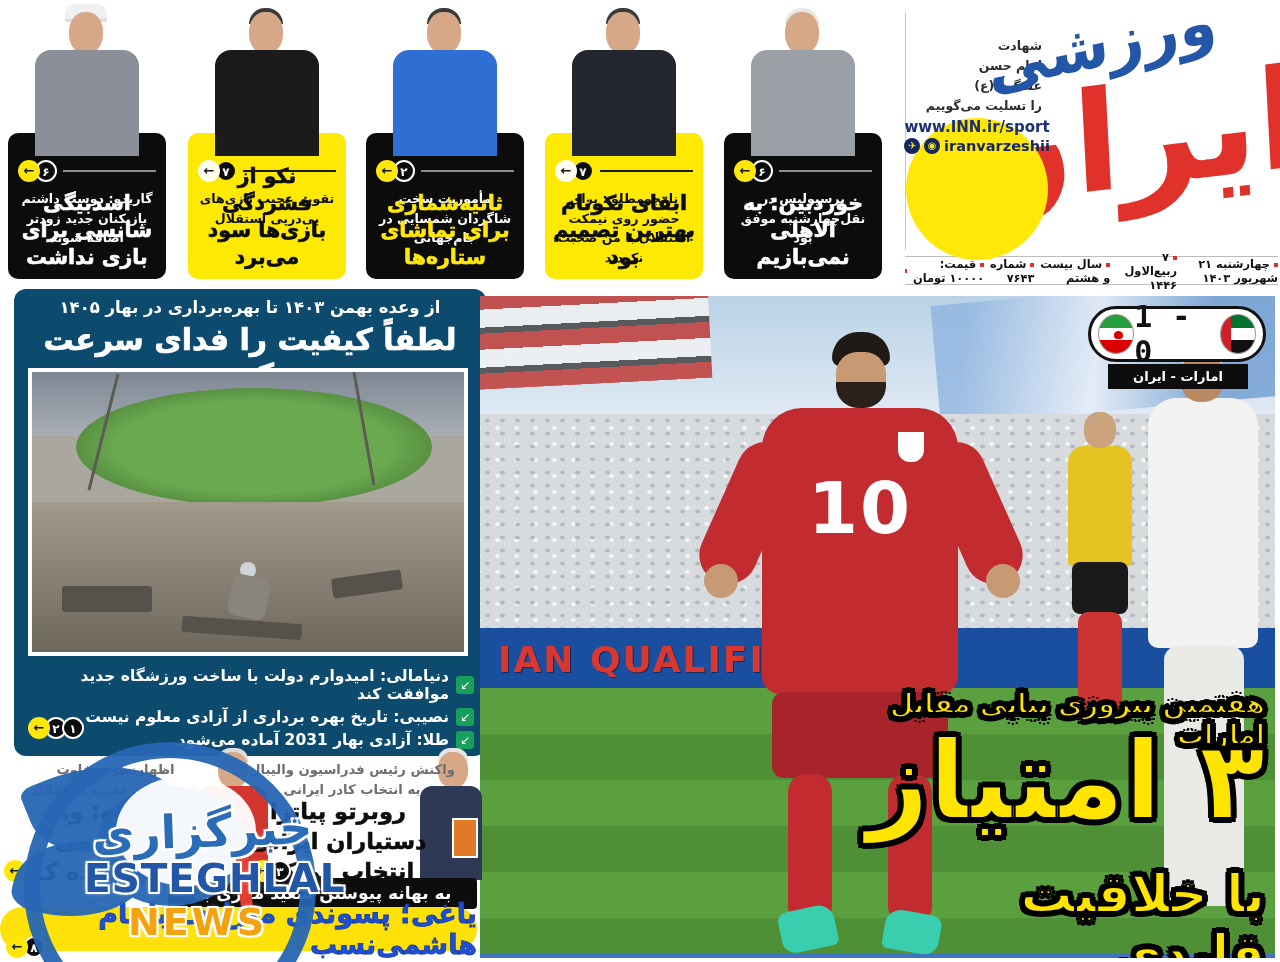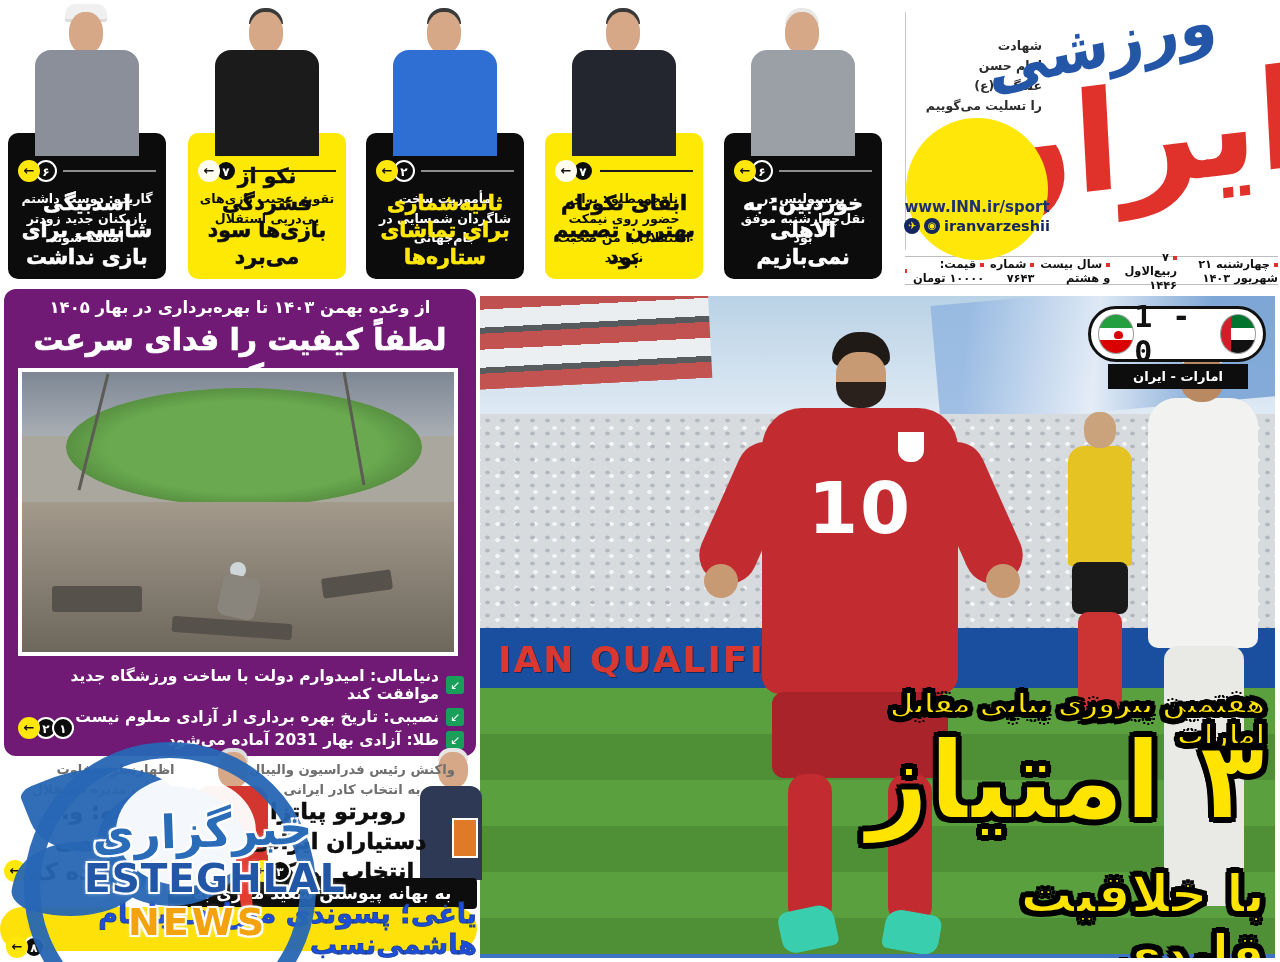--- a/index.html
+++ b/index.html
@@ -11,21 +11,21 @@
 
   
   #mast-divider{left:905px;top:12px;width:1px;height:238px;background:#c8c8c8;}
   #condolence{left:912px;top:36px;width:130px;text-align:right;font-size:12.5px;font-weight:bold;
               color:#2c2c2c;line-height:1.6;}
   #logo-sub{left:985px;top:14px;width:230px;text-align:center;color:#2456a8;font-size:62px;
             font-weight:bold;transform:rotate(-12deg) skewX(-6deg);line-height:1;}
   #logo-main{left:955px;top:72px;width:320px;text-align:center;color:#e0322b;font-size:138px;
              font-weight:bold;transform:rotate(-7deg) skewX(-4deg);line-height:1;}
   #logo-circle{left:906px;top:118px;width:142px;height:142px;border-radius:50%;background:#ffe70a;
-               display:flex;flex-direction:column;justify-content:flex-end;align-items:center;
+               display:flex;flex-direction:column;justify-content:flex-start;align-items:center;
                padding-bottom:26px;box-sizing:border-box;z-index:5;}
   #logo-website{color:#1b2f72;font-weight:bold;font-size:15px;direction:ltr;}
   #logo-social{display:flex;align-items:center;gap:4px;direction:ltr;margin-top:2px;}
   #logo-social .sicon{width:16px;height:16px;border-radius:50%;background:#13265e;color:#ffe70a;
                font-size:10px;line-height:16px;text-align:center;display:inline-block;}
   #logo-social .handle{color:#13265e;font-weight:bold;font-size:14.5px;}
   #dateline{left:905px;top:256px;width:373px;height:27px;border-top:1px solid #bdbdbd;
             border-bottom:1px solid #bdbdbd;display:flex;direction:rtl;align-items:center;
             justify-content:center;gap:4px;font-size:11.4px;font-weight:bold;color:#111;}
   .dl-part::before{content:"";display:inline-block;width:4px;height:4px;background:#e0322b;
@@ -59,21 +59,21 @@
                 border-radius:46%;}
   .tphoto .hair{position:absolute;left:42px;top:4px;width:34px;height:16px;background:#3a3a3a;
                 border-radius:16px 16px 0 0;}
   .tphoto .hair.white{background:#e8e8e8;}
   .tphoto .cap{position:absolute;left:38px;top:0;width:42px;height:15px;background:#f0f0f0;
                 border-radius:10px 10px 2px 2px;box-shadow:0 3px 0 #dcdcdc;}
   .tphoto .body{position:absolute;left:8px;top:46px;width:104px;height:106px;
                 border-radius:16px 16px 0 0;}
 
   
-  #redbox{left:4px;top:289px;width:472px;height:467px;background:#701a75;border-radius:12px;}
+  #redbox{left:14px;top:289px;width:472px;height:467px;background:#0c4a6e;border-radius:12px;}
   #redbox-kicker{position:absolute;top:9px;left:10px;right:10px;text-align:center;direction:rtl;
                  color:#fff;font-size:16.5px;font-weight:bold;}
   #redbox-headline{position:absolute;top:33px;left:6px;right:6px;text-align:center;direction:rtl;
                  color:#fff;font-size:30px;font-weight:bold;-webkit-text-stroke:.7px #fff;}
   #stadium-photo{position:absolute;left:14px;top:79px;width:440px;height:288px;background:#aaa89e;
                  border:4px solid #fff;box-sizing:border-box;overflow:hidden;}
   .st-stands{position:absolute;left:0;top:0;width:100%;height:64px;
              background:linear-gradient(#7d8794,#a9aeb4);}
   .st-pitch{position:absolute;left:44px;top:16px;width:356px;height:118px;border-radius:50%;
              background:radial-gradient(#6aa94f 55%,#548a3e 75%,#b9b08e 76%);}

